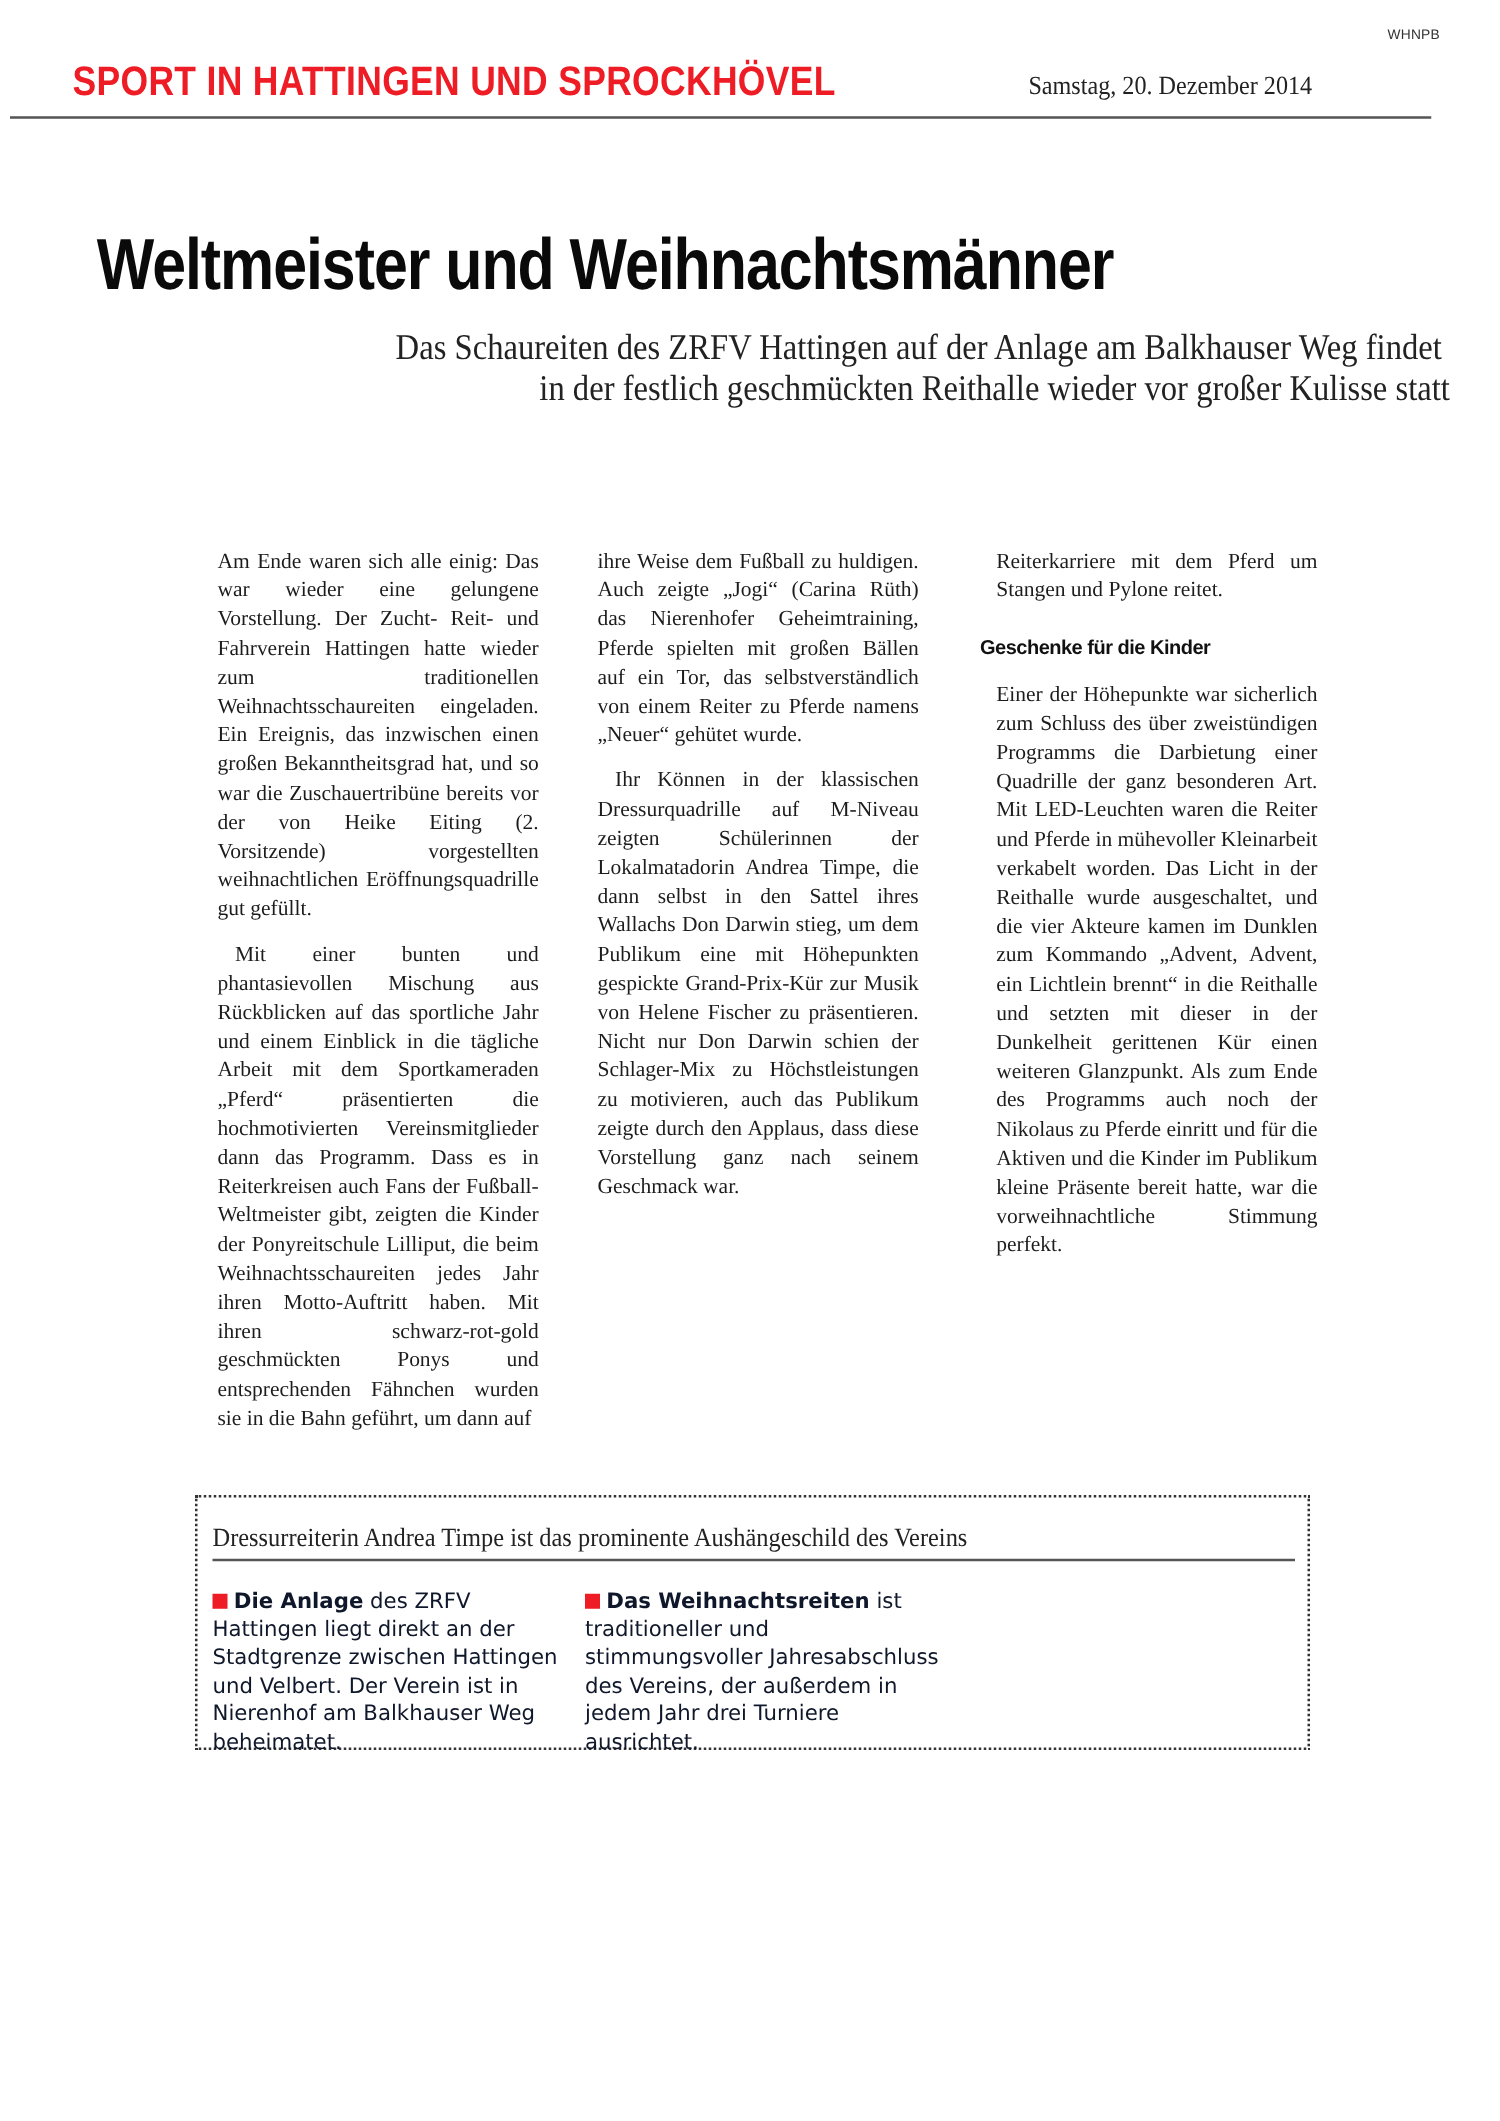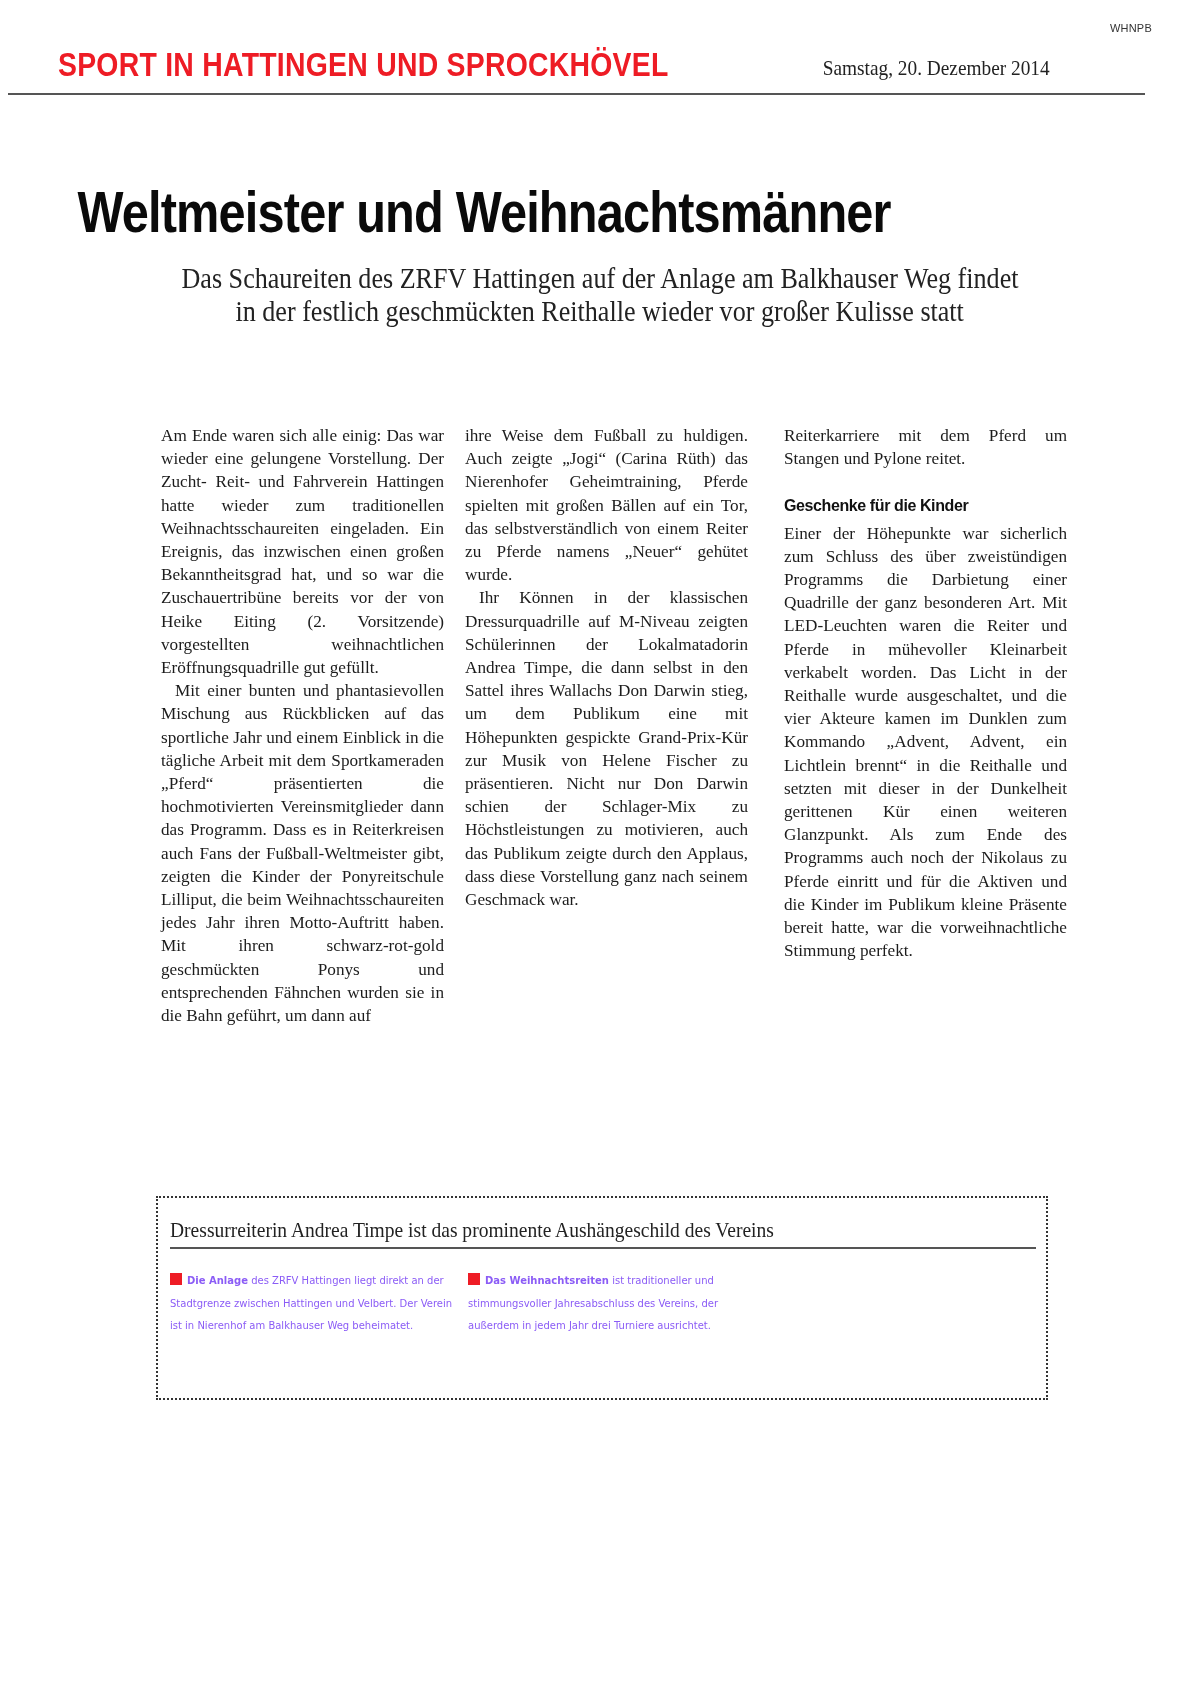--- a/index.html
+++ b/index.html
@@ -4,33 +4,33 @@
 <style>
   html, body { margin:0; padding:0; background:#ffffff; }
   body { width:1200px; height:1697px; position:relative; overflow:hidden; color:#1a1a1a; }
   .code { position:absolute; top:22px; left:1110px; font-family:"Liberation Sans", sans-serif; font-size:11px; color:#333; letter-spacing:0.2px; }
   .ressort { position:absolute; top:46px; left:58px; font-family:"Liberation Sans", sans-serif; font-weight:bold; font-size:33px; color:#ee1c25; letter-spacing:0.3px; transform:scaleX(0.86); transform-origin:left top; white-space:nowrap; }
   .date { position:absolute; top:56px; right:150px; font-family:"Liberation Serif", serif; font-size:21px; color:#222; white-space:nowrap; transform:scaleX(0.92); transform-origin:right top; }
   .rule-top { position:absolute; top:93px; left:8px; width:1137px; height:2px; background:#555; }
   .headline { position:absolute; top:178px; left:0; width:1200px; text-align:left; font-family:"Liberation Sans", sans-serif; font-weight:bold; font-size:58px; color:#0a0a0a; letter-spacing:-1px; white-space:nowrap; }
   .headline span { display:inline-block; transform:scaleX(0.84); transform-origin:center top; }
   .subhead { position:absolute; top:262px; left:0; width:1200px; text-align:center; font-family:"Liberation Serif", serif; font-size:29px; line-height:33px; color:#222; }
-  .subhead div { display:block; }
+  .subhead div { display:block;text-align:right; }
   .subhead span { display:inline-block; transform:scaleX(0.9); transform-origin:center top; white-space:nowrap; }
   .col { position:absolute; top:424px; width:283px; font-family:"Liberation Serif", serif; font-size:17.2px; line-height:23.2px; color:#1c1c1c; text-align:justify; hyphens:manual; }
-  .col p { margin:0; }
+  .col p { margin:13px; }
   .col p.indent { text-indent:14px; }
   .col1 { left:161px; }
   .col2 { left:465px; }
   .col3 { left:784px; }
   .col h3 { margin:24px 0 4px 0; font-family:"Liberation Sans", sans-serif; font-weight:bold; font-size:16px; letter-spacing:-0.4px; color:#111; }
   .infobox { position:absolute; top:1196px; left:156px; width:888px; height:200px; border:2px dotted #333; border-right:2px dotted #333; }
   .info-title { position:absolute; top:20px; left:12px; width:866px; font-family:"Liberation Serif", serif; font-size:21px; color:#222; padding-bottom:4px; border-bottom:2px solid #555; white-space:nowrap; }
   .info-title span { display:inline-block; transform:scaleX(0.93); transform-origin:left top; }
-  .info-col { position:absolute; top:72px; width:285px; font-family:"DejaVu Sans", sans-serif; font-size:10px; line-height:22.5px; color:#8b5cf6; }
+  .info-col { position:absolute; top:72px; width:285px; font-family:"DejaVu Sans", sans-serif; font-size:17px; line-height:22.5px; color:#0f172a; }
   .info-col b { font-weight:bold; }
   .info-col .sq { display:inline-block; width:12px; height:12px; background:#ee1c25; margin-right:5px; vertical-align:-1px; }
   .ic1 { left:12px; }
   .ic2 { left:310px; }
   .ic3 { left:607px; }
 </style>
 </head>
 <body>
 
 <div class="code">WHNPB</div>

